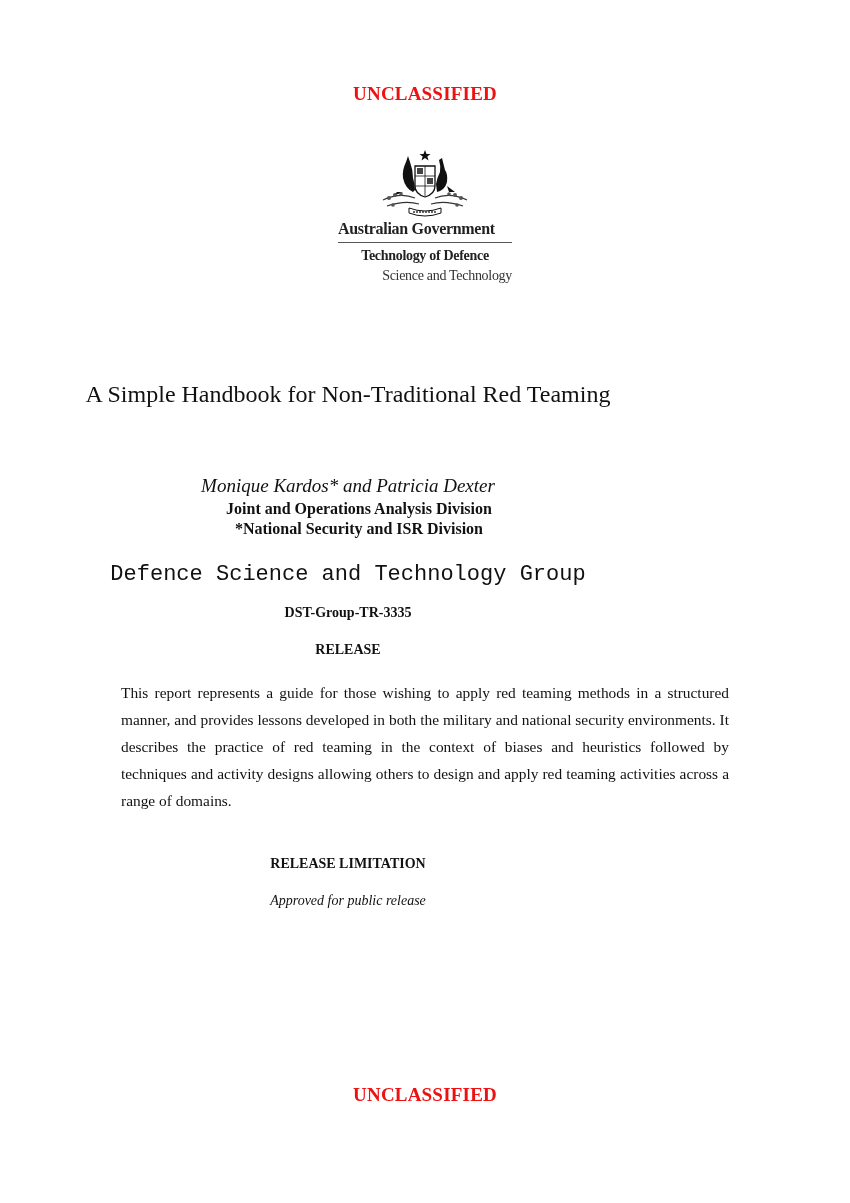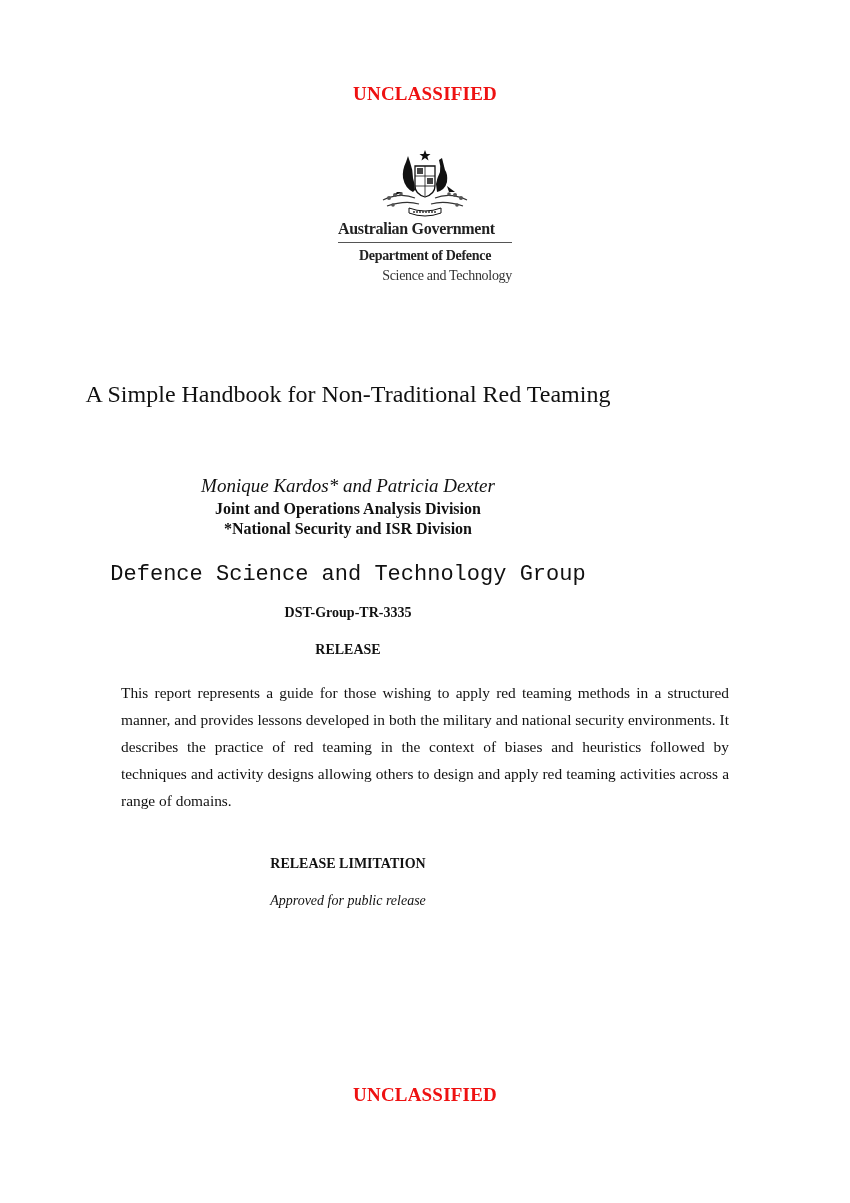--- a/index.html
+++ b/index.html
@@ -89,20 +89,21 @@
     }
     .authors {
       top: 451px;
       font-size: 19px;
       font-style: italic;
       margin-top: 24px;
     }
     .division {
       font-size: 16px;
       font-weight: bold;
+      padding-left: 11px;
     }
     #division-1 { top: 500px; }
     #division-2 { top: 520px; }
     .group {
       top: 562px;
       font-size: 22px;
       font-family: Liberation Mono, monospace;
     }
     .report-number {
       top: 605px;
@@ -166,21 +167,21 @@
     <circle cx="18" cy="57" r="1.8" fill="#555"></circle>
       <circle cx="82" cy="57" r="1.8" fill="#555"></circle>
 
     <path d="M34,60 Q50,66 66,60 L66,65 Q50,71 34,65 Z" fill="#fff" stroke="#111" stroke-width="1"></path>
     <line x1="38" y1="64" x2="62" y2="64" stroke="#333" stroke-width="1.4" stroke-dasharray="2,1"></line>
   </svg>
 </div>
 
 <div class="gov-name">Australian Government</div>
 <div class="gov-rule"></div>
-<div class="dept-name">Department of Defence</div>
+<div class="dept-name">Technology of Defence</div>
 <div class="dept-sub">Science and Technology</div>
 
 <div class="centered title">A Simple Handbook for Non-Traditional Red Teaming</div>
 <div class="centered authors">Monique Kardos* and Patricia Dexter</div>
 <div id="division-1" class="centered division">Joint and Operations Analysis Division</div>
 <div id="division-2" class="centered division">*National Security and ISR Division</div>
 <div class="centered group">Defence Science and Technology Group</div>
 <div class="centered report-number">DST-Group-TR-3335</div>
 
 <div class="centered abstract-heading">RELEASE</div>

